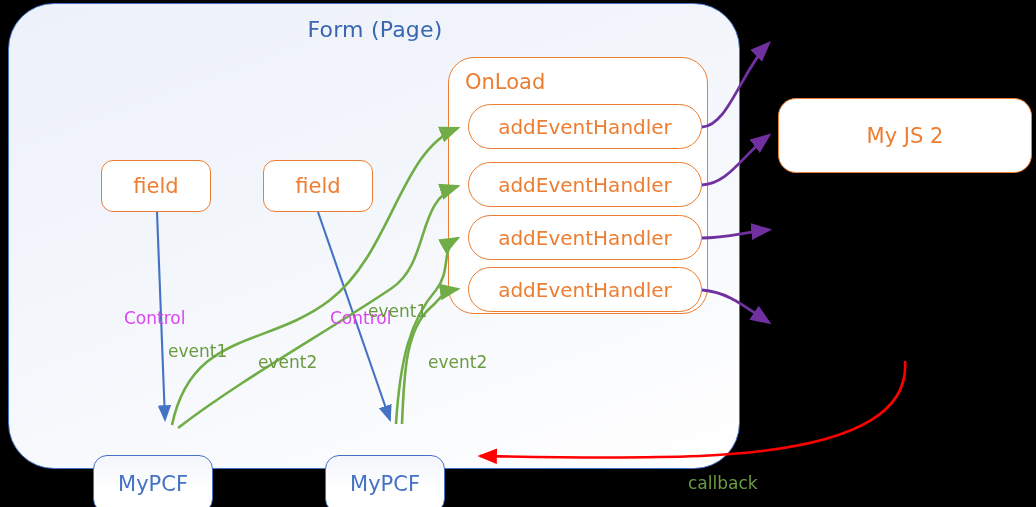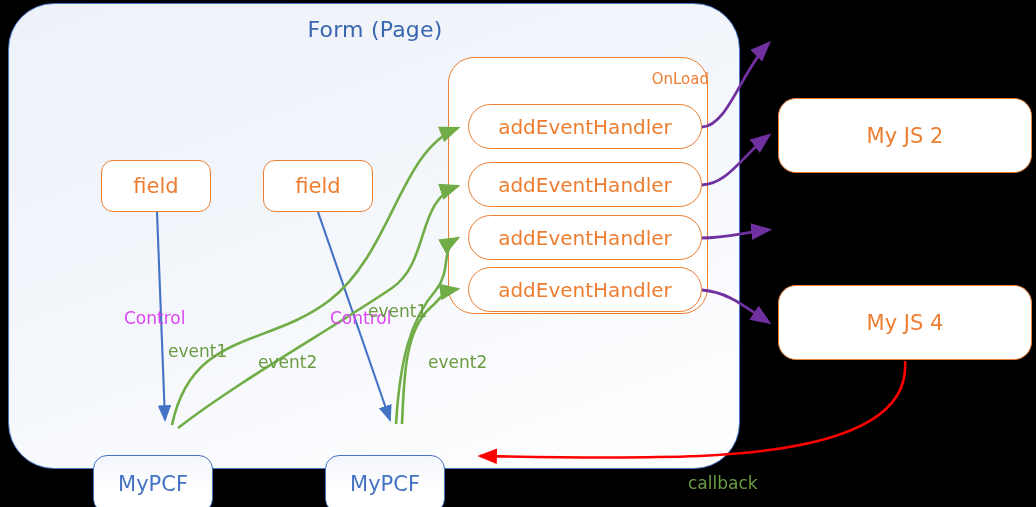--- a/index.html
+++ b/index.html
@@ -68,25 +68,25 @@
     top: 57px;
     width: 260px;
     height: 257px;
     border: 1.8px solid #ed7d31;
     border-radius: 26px;
     background: #ffffff;
     box-sizing: border-box;
   }
   .onload-title {
     position: absolute;
-    left: 0;
+    left: 16px;
     top: 12px;
     width: 260px;
-    text-align: right;
-    font-size: 15px;
+    text-align: left;
+    font-size: 21px;
     color: #ed7d31;
   }
   .aeh-box {
     position: absolute;
     left: 468px;
     width: 234px;
     height: 45px;
     border: 1.8px solid #ed7d31;
     border-radius: 23px;
     background: #ffffff;
@@ -162,21 +162,20 @@
 
   <div class="onload-box">
     <div class="onload-title">OnLoad</div>
   </div>
   <div class="aeh-box" id="aeh-1">addEventHandler</div>
   <div class="aeh-box" id="aeh-2">addEventHandler</div>
   <div class="aeh-box" id="aeh-3">addEventHandler</div>
   <div class="aeh-box" id="aeh-4">addEventHandler</div>
 
   <div class="js-box" id="js-2">My JS 2</div>
-  <div class="js-box" id="js-4">My JS 4</div>
 
   <div class="pcf-box" id="pcf-1">MyPCF</div>
   <div class="pcf-box" id="pcf-2">MyPCF</div>
 
   <svg id="wires" viewBox="0 0 1036 507">
     <defs>
       <marker id="arrow-blue" markerWidth="9" markerHeight="9" refX="7" refY="3.2" orient="auto" markerUnits="strokeWidth">
         <path d="M0,0 L8,3.2 L0,6.4 z" fill="#4472c4"></path>
       </marker>
       <marker id="arrow-green" markerWidth="9" markerHeight="9" refX="7" refY="3.2" orient="auto" markerUnits="strokeWidth">

